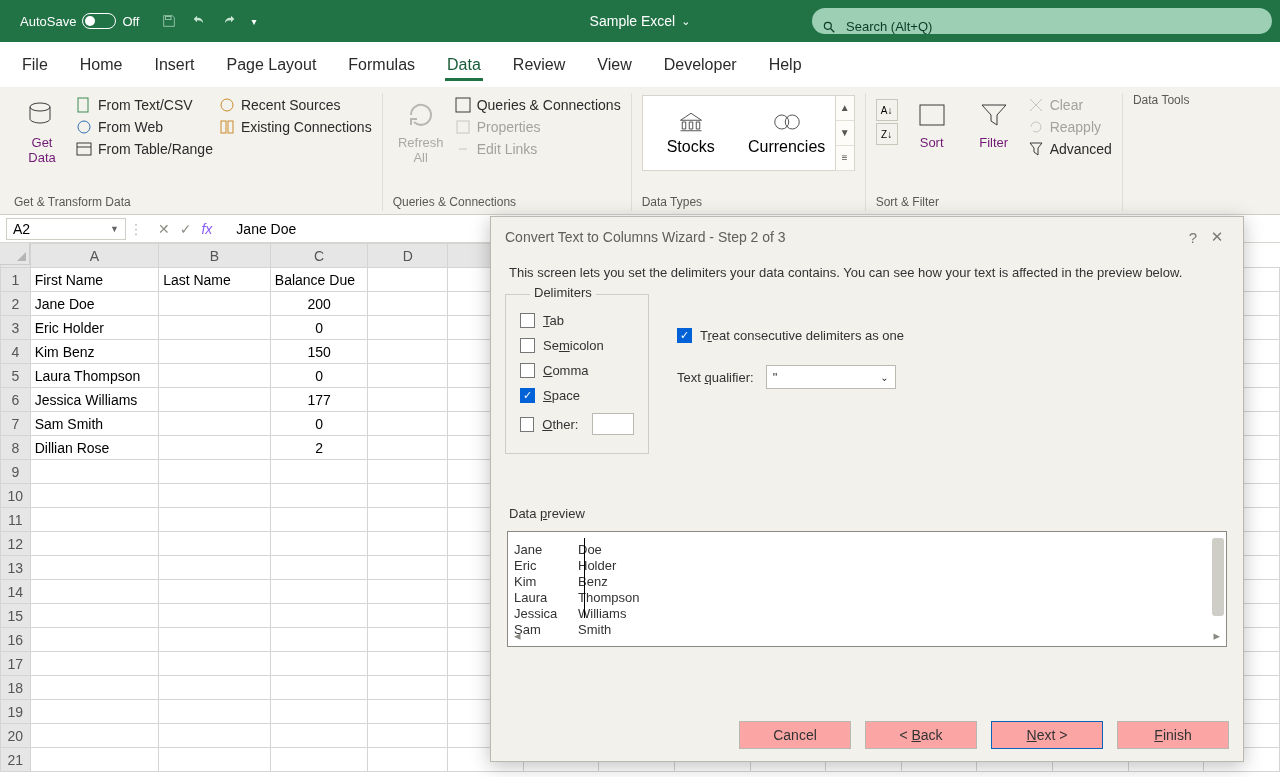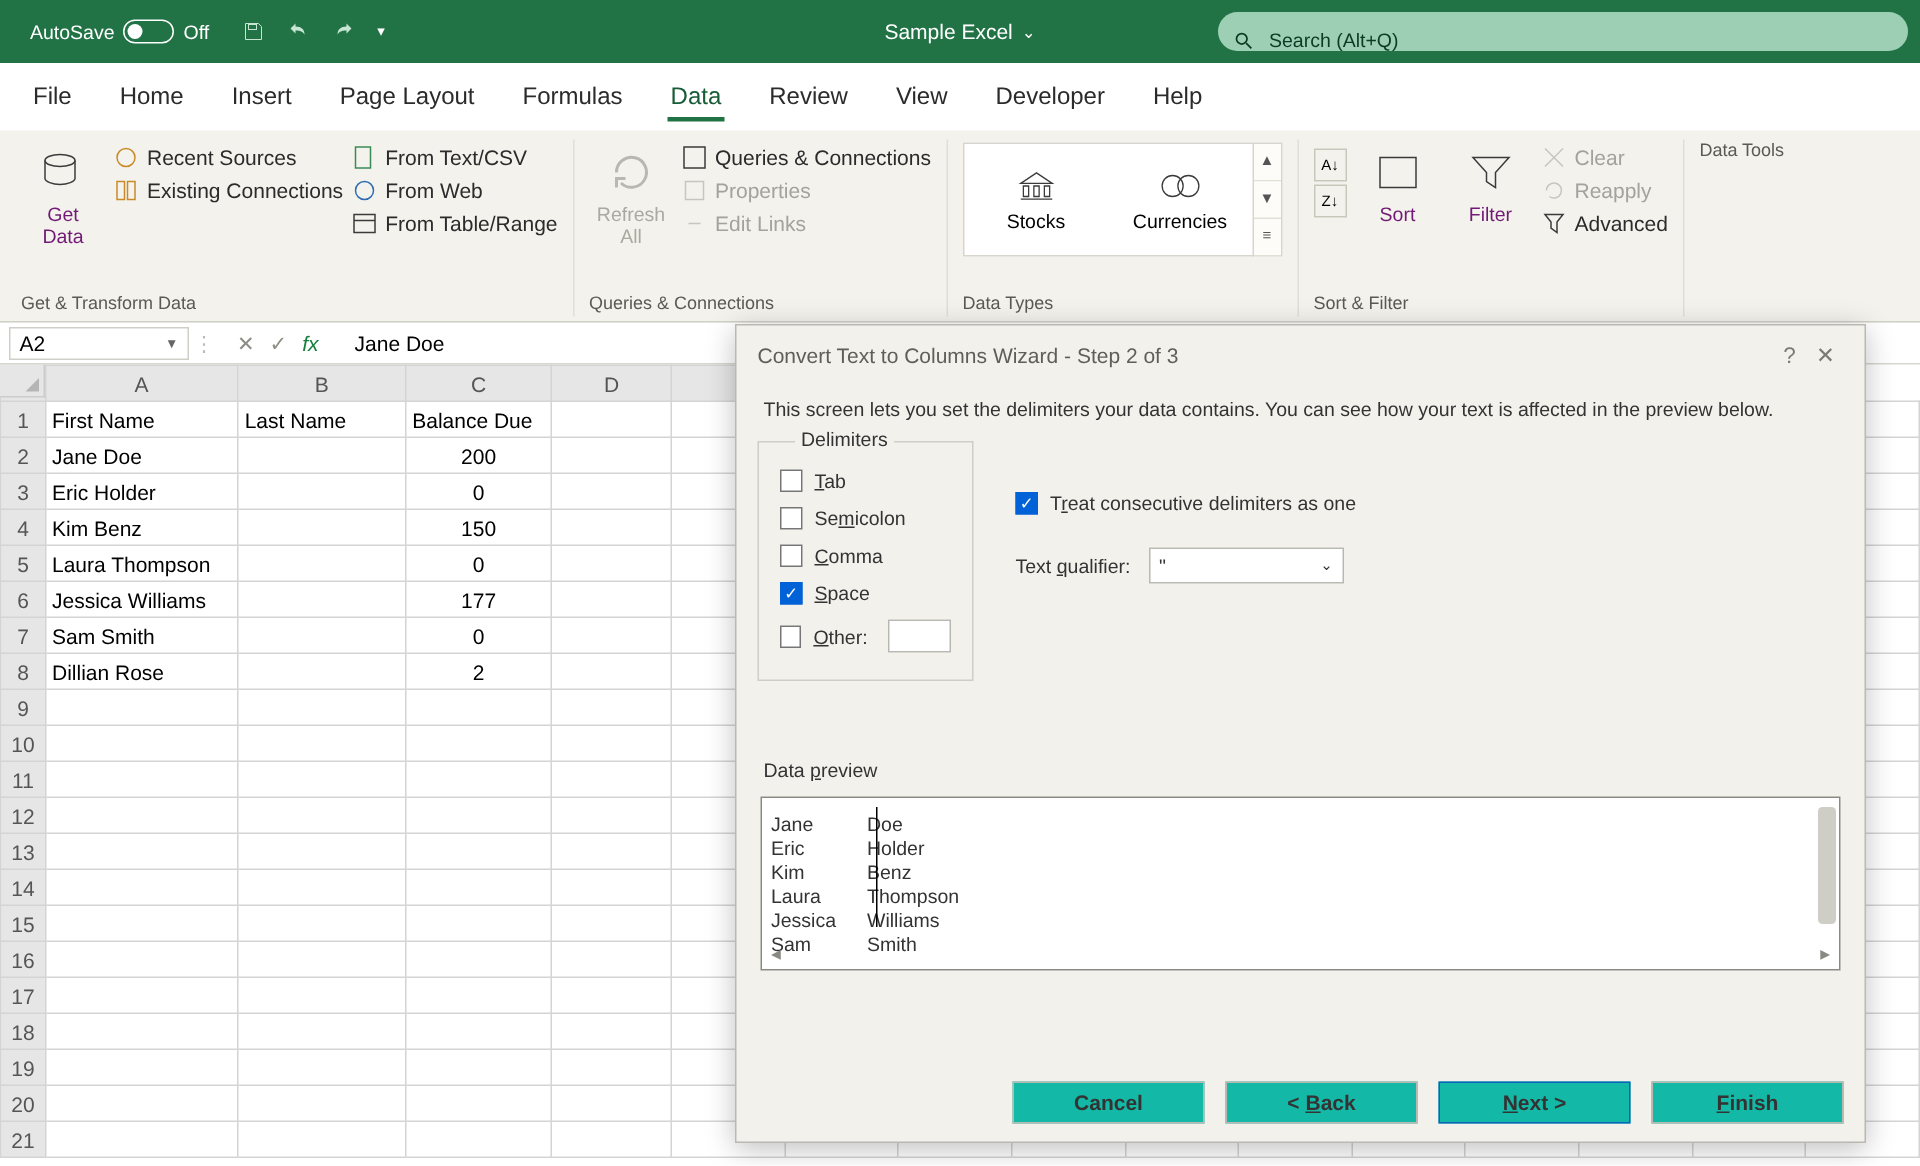--- a/index.html
+++ b/index.html
@@ -28,33 +28,33 @@
 .group-label { text-align:left; font-size:12px; color:#5a5a54; padding-bottom:2px; }
 .big-btn { display:flex; flex-direction:column; align-items:center; width:56px; padding-top:6px; font-size:13px; color:#701a75; }
 .big-btn .ico { width:32px; height:32px; margin-bottom:4px; }
 .big-btn.disabled { color:#a9a9a2; }
 .cmd-list { display:flex; flex-direction:column; gap:6px; padding-top:4px; }
 .cmd-item { display:flex; align-items:center; gap:6px; font-size:14px; color:#2b2b2b; }
 .cmd-item .sm-ico { width:16px; height:16px; }
 .cmd-item.disabled { color:#a3a39c; }
 
 .data-types-gallery { display:flex; align-items:center; border:1px solid #d8d6cc; background:#fff; height:76px; margin-top:2px; }
-.dt-item { width:96px; display:flex; flex-direction:column; align-items:center; font-size:13px; gap:4px; padding:6px 0;}
+.dt-item { width:96px; display:flex; flex-direction:column; align-items:center; font-size:16px; gap:4px; padding:6px 0;}
 .dt-scroll { display:flex; flex-direction:column; border-left:1px solid #d8d6cc; }
 .dt-scroll button { width:18px; height:25px; background:#fdfcf8; border:0; border-bottom:1px solid #e2e0d6; font-size:10px;color:#555;}
 
 .sort-btns { display:flex; flex-direction:column; gap:2px; padding-top:6px; }
 .sort-btns div { width:22px; height:22px; border:1px solid #c9c7bb; display:flex;align-items:center;justify-content:center;font-size:10px;}
 
 
 .fbar-row { height:28px; display:flex; align-items:center; border-bottom:1px solid #d7d7d0; font-size:14px; }
 .namebox { width:120px; border:1px solid #cfcfc7; height:22px; margin-left:6px; padding:2px 6px; background:#fff; display:flex;align-items:center;justify-content:space-between;}
 .namebox .dd { font-size:9px;color:#666; }
 .fx-btns { display:flex; gap:10px; padding:0 12px; color:#8d8d86; }
-.fx-label { font-style:italic; color:#15803d; padding-right:6px; }
+.fx-label { font-style:italic; color:#8b5cf6; padding-right:6px; }
 .formula-input { flex:1; padding:0 6px; color:#000; }
 
 
 .grid-area { position:relative; }
 .sel-all { position:absolute; left:0; top:0; width:30px; height:22px; background:#e6e6e6; border-right:1px solid #ccc; border-bottom:1px solid #ccc; }
 .sel-all::after{content:"";position:absolute;right:3px;bottom:3px;border-left:9px solid transparent;border-bottom:9px solid #b5b5b5;}
 table.grid { border-collapse:collapse; table-layout:fixed; }
 .grid th, .grid td { border:1px solid #d4d4d4; font-size:14px; height:24px; padding:0 4px; background:#fff; }
 .grid thead th { background:#e6e6e6; font-weight:400; text-align:center; color:#555;}
 .grid .rowhdr { background:#e6e6e6; text-align:center; width:30px; color:#555;}
@@ -85,21 +85,21 @@
 .right-col{ padding-top:34px; display:flex;flex-direction:column;gap:22px;}
 .qualifier-row{display:flex;align-items:center;gap:12px;}
 .qualifier-select{ width:130px;height:24px;border:1px solid #b9b9b2;background:#fff;display:flex;align-items:center;justify-content:space-between;padding:0 6px;}
 .preview-label{ margin-top:52px; padding-left:4px;}
 .preview-box{ border:1px solid #8a8a82; background:#fff; height:116px; margin:10px 2px 0 2px; position:relative; padding:10px 12px 6px 6px; font-family:Consolas,monospace; font-size:13px; line-height:16px; overflow:hidden;}
 .preview-box .vline{position:absolute;top:6px;bottom:28px;left:76px;border-left:1px solid #000;}
 .preview-col1{display:inline-block;width:64px;}
 .preview-scroll-v{position:absolute;right:2px;top:6px;width:12px;height:78px;background:#cfcec6;border-radius:3px;}
 .preview-scroll-h{position:absolute;left:6px;right:6px;bottom:4px;height:14px;display:flex;justify-content:space-between;color:#8a8a82;}
 .dlg-buttons{ position:absolute; right:14px; bottom:12px; display:flex; gap:14px;}
-.dlg-buttons button{ width:128px; height:28px; border:1px solid #b9b9b2; background:#14b8a6; font-size:14px; color:#333;font-weight:bold;}
+.dlg-buttons button{ width:112px; height:28px; border:1px solid #b9b9b2; background:#fca5a5; font-size:14px; color:#333;}
 .dlg-buttons button.primary{ border:1.5px solid #0a64bc; }
 .ul{ text-decoration:underline; }
 </style>
 </head>
 <body>
 
 <div class="titlebar">
   <div class="autosave">
     <span>AutoSave</span>
     <span class="autosave-toggle"></span>
@@ -152,51 +152,51 @@
         <svg class="ico" viewBox="0 0 32 32">
             <ellipse cx="14" cy="8" rx="10" ry="4" fill="none" stroke="#3b3b3b"></ellipse>
             <path d="M4 8v12c0 2 5 4 10 4s10-2 10-4V8" fill="none" stroke="#3b3b3b"></path>
           </svg>
         <span style="white-space:pre-line;text-align:center;">Get
 Data</span>
       </div>
       <div class="cmd-list">
         <div class="cmd-item">
             <svg class="sm-ico" viewBox="0 0 16 16">
+              <rect x="2" y="1" width="10" height="14" fill="none" stroke="#3b8b55"></rect>
+            </svg>
+            <span>From Text/CSV</span>
+          </div>
+        <div class="cmd-item">
+            <svg class="sm-ico" viewBox="0 0 16 16">
+              <circle cx="8" cy="8" r="6" fill="none" stroke="#2f6fb0"></circle>
+            </svg>
+            <span>From Web</span>
+          </div>
+        <div class="cmd-item">
+            <svg class="sm-ico" viewBox="0 0 16 16">
+              <rect x="1" y="2" width="14" height="12" fill="none" stroke="#3b3b3b"></rect>
+              <line x1="1" y1="6" x2="15" y2="6" stroke="#3b3b3b"></line>
+            </svg>
+            <span>From Table/Range</span>
+          </div>
+      </div>
+      <div class="cmd-list">
+        <div class="cmd-item">
+            <svg class="sm-ico" viewBox="0 0 16 16">
               <circle cx="8" cy="8" r="6" fill="none" stroke="#c98b2a"></circle>
             </svg>
             <span>Recent Sources</span>
           </div>
         <div class="cmd-item">
             <svg class="sm-ico" viewBox="0 0 16 16">
               <rect x="2" y="2" width="5" height="12" stroke="#c98b2a" fill="none"></rect>
               <rect x="9" y="2" width="5" height="12" stroke="#c98b2a" fill="none"></rect>
             </svg>
             <span>Existing Connections</span>
-          </div>
-      </div>
-      <div class="cmd-list">
-        <div class="cmd-item">
-            <svg class="sm-ico" viewBox="0 0 16 16">
-              <rect x="2" y="1" width="10" height="14" fill="none" stroke="#3b8b55"></rect>
-            </svg>
-            <span>From Text/CSV</span>
-          </div>
-        <div class="cmd-item">
-            <svg class="sm-ico" viewBox="0 0 16 16">
-              <circle cx="8" cy="8" r="6" fill="none" stroke="#2f6fb0"></circle>
-            </svg>
-            <span>From Web</span>
-          </div>
-        <div class="cmd-item">
-            <svg class="sm-ico" viewBox="0 0 16 16">
-              <rect x="1" y="2" width="14" height="12" fill="none" stroke="#3b3b3b"></rect>
-              <line x1="1" y1="6" x2="15" y2="6" stroke="#3b3b3b"></line>
-            </svg>
-            <span>From Table/Range</span>
           </div>
       </div>
     </div>
     <div class="group-label">Get &amp; Transform Data</div>
   </div>
 
   <div class="group">
     <div class="group-content">
       <div class="big-btn disabled">
         <svg class="ico" viewBox="0 0 32 32">

